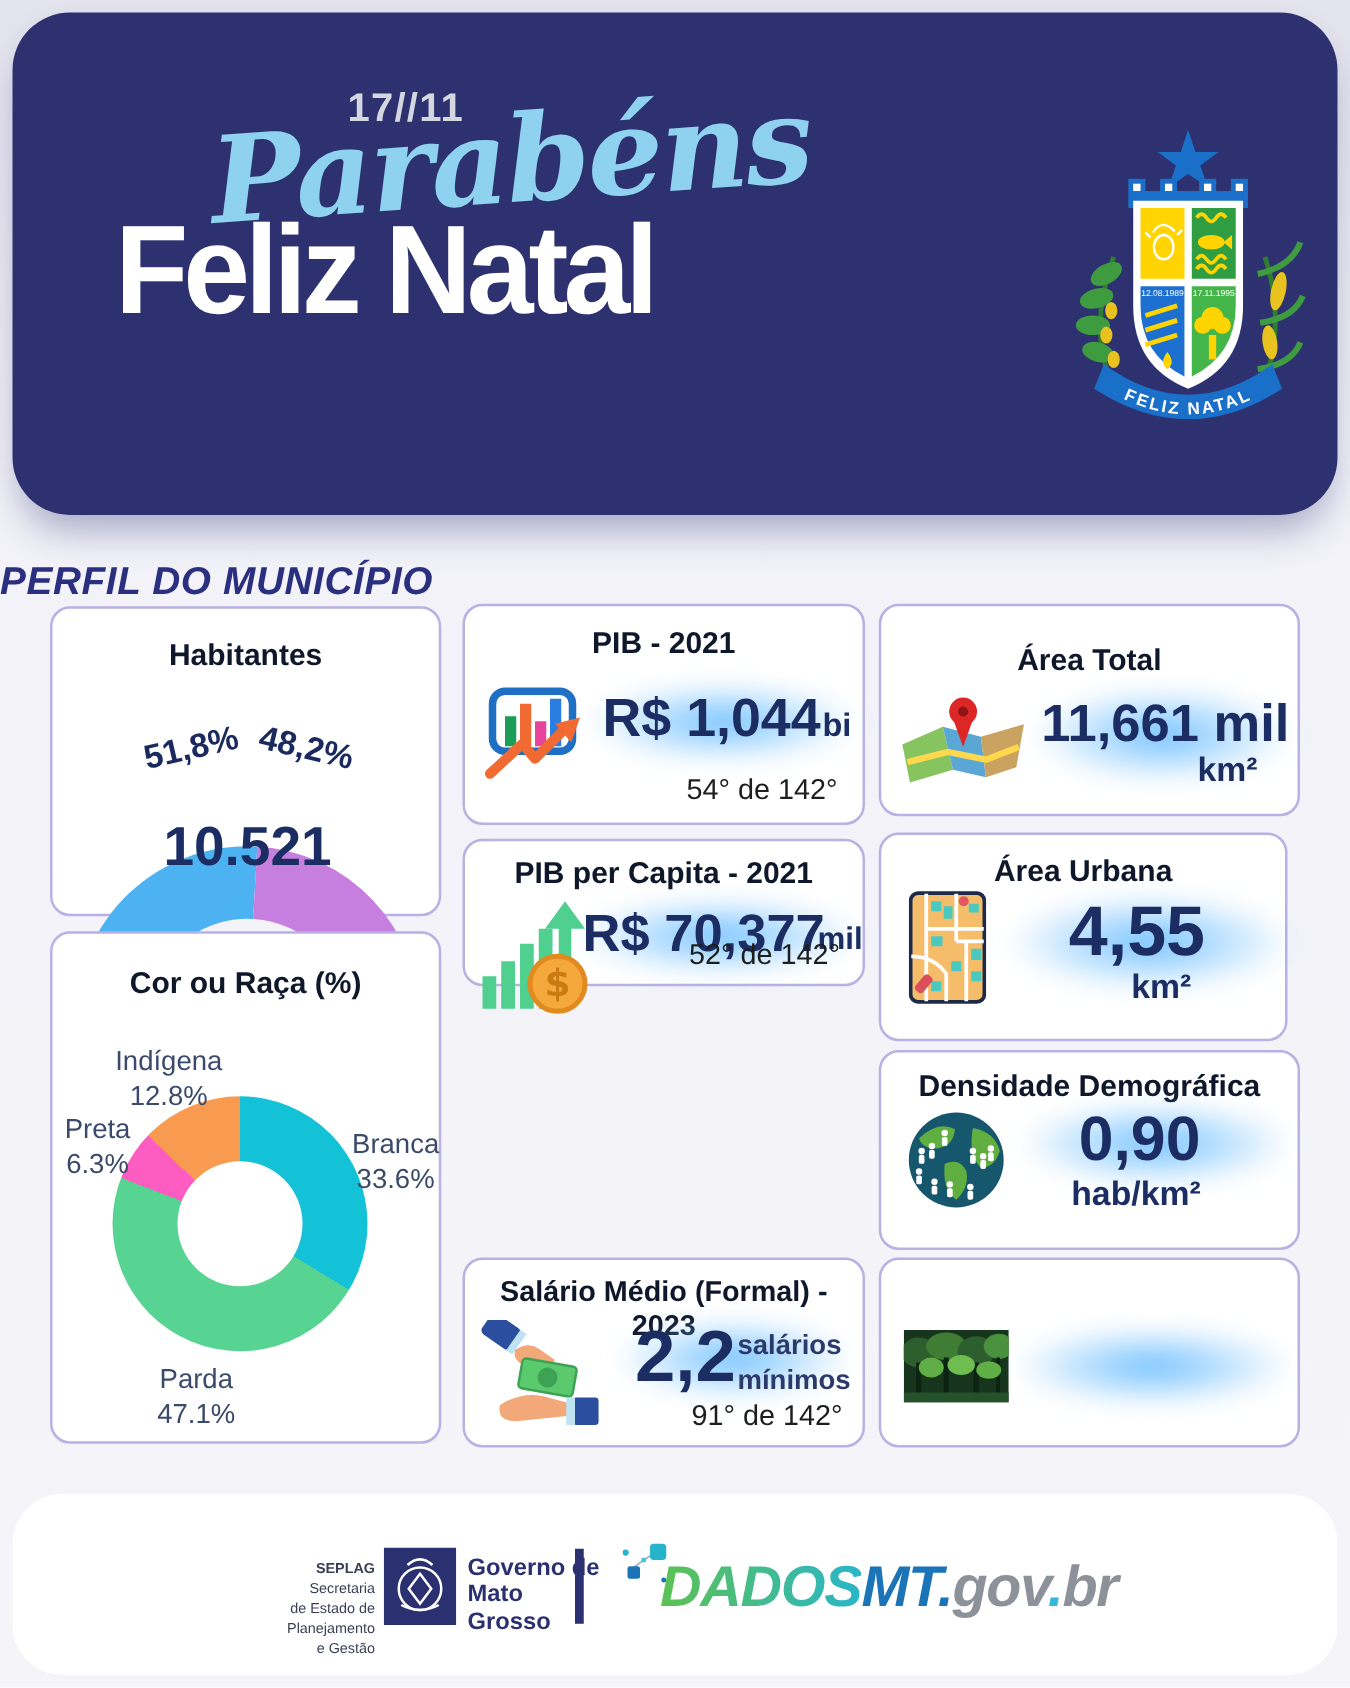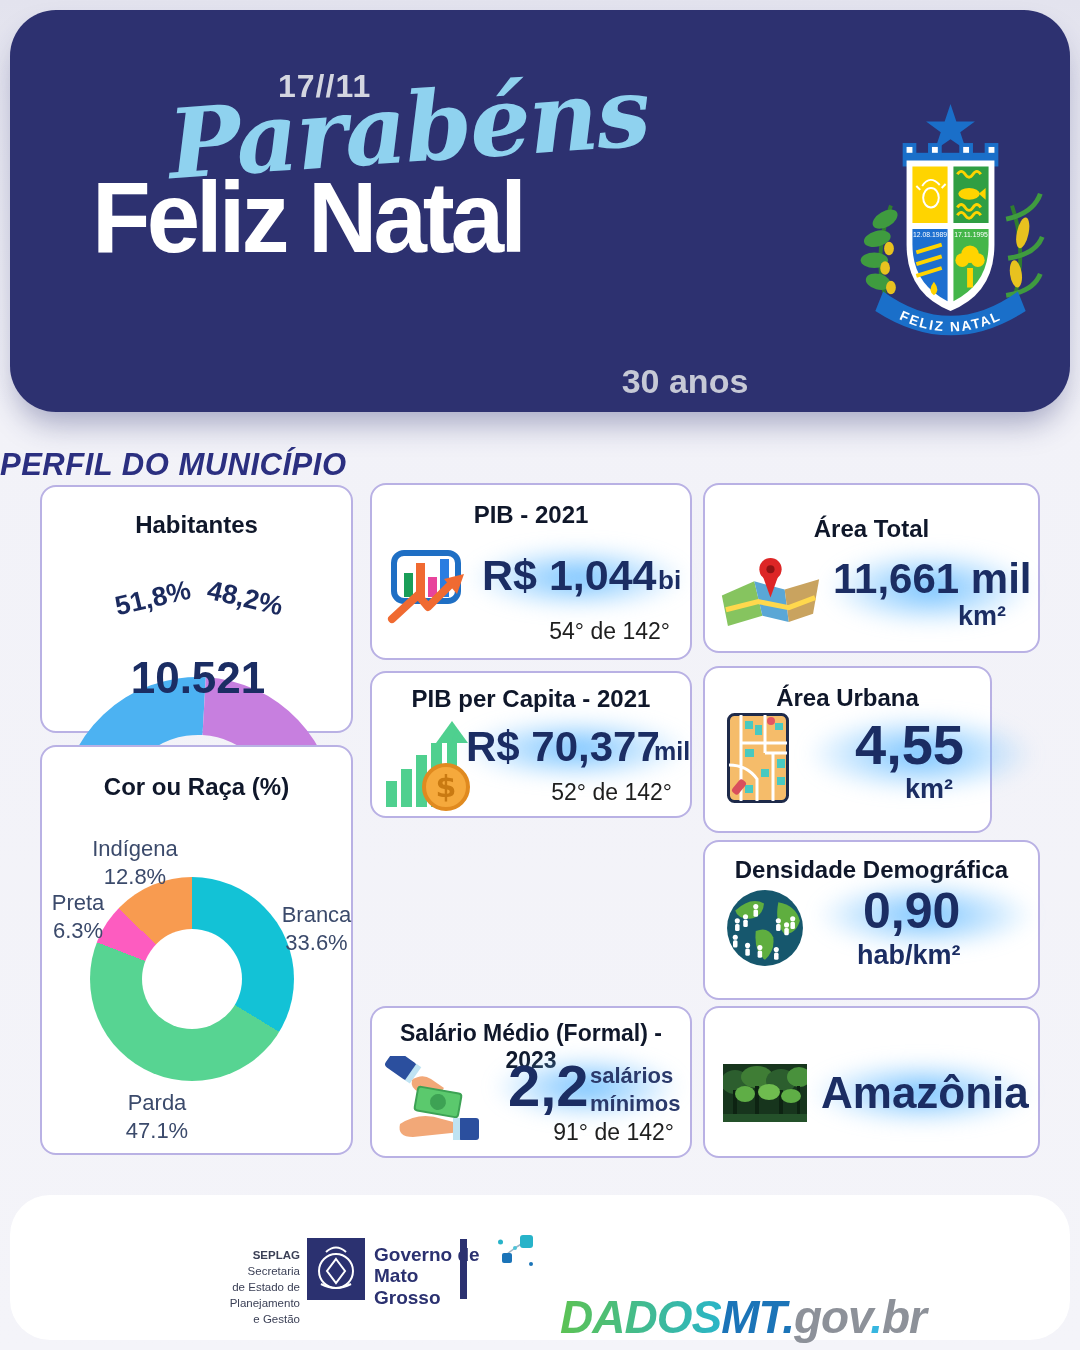--- a/index.html
+++ b/index.html
@@ -60,37 +60,36 @@
   .donut-label{position:absolute;text-align:center;font-size:22px;color:#3b4a6b;line-height:1.25;z-index:2;}
 
   .footer{position:absolute;left:10px;top:1195px;width:1060px;height:145px;background:#fff;border-radius:40px;}
   .seplag{position:absolute;left:175px;top:1247px;width:125px;text-align:right;
           font-size:11.5px;line-height:1.4;color:#3a3f55;}
   .seplag b{display:block;}
   .seplag span{display:block;}
   .governo{position:absolute;left:374px;top:1244px;font-size:19px;font-weight:800;color:#2b3170;line-height:1.12;}
   .governo span{display:block;}
   .footer-divider{position:absolute;left:460px;top:1239px;width:7px;height:60px;background:#2b3170;}
-  .dadosmt{position:absolute;left:560px;top:1242px;font-size:46px;font-weight:800;font-style:italic;letter-spacing:-1px;white-space:nowrap;margin-top:48px;}
+  .dadosmt{position:absolute;left:528px;top:1242px;font-size:46px;font-weight:800;font-style:italic;letter-spacing:-1px;white-space:nowrap;}
   .dm-grad{background:linear-gradient(90deg,#5cc253,#2ab5c8);-webkit-background-clip:text;background-clip:text;
            -webkit-text-fill-color:transparent;color:#2ab5c8;}
   .dm-blue{color:#1b74b8;}
   .dm-gray{color:#8d9199;}
   .dm-cyan{color:#37b6e0;}
 </style>
 </head>
 <body>
 
 <div id="canvas">
 
   <div class="header">
     <div class="hdr-script">Parabéns</div>
     <div class="hdr-date">17//11</div>
     <div class="hdr-city">Feliz Natal</div>
-    <div class="hdr-anniv">30 anos</div>
 
     <svg class="crest" width="205" height="258" viewBox="0 0 210 260">
       <polygon points="105,4 111,22 130,22 115,33 121,51 105,40 89,51 95,33 80,22 99,22" fill="#1a6fc9"></polygon>
       <g fill="#1a6fc9">
         <rect x="58" y="54" width="94" height="11"></rect>
         <rect x="56" y="44" width="14" height="24"></rect>
           <rect x="82" y="44" width="14" height="24"></rect>
         <rect x="114" y="44" width="14" height="24"></rect>
           <rect x="140" y="44" width="14" height="24"></rect>
       </g>
@@ -220,21 +219,21 @@
       <rect x="54" y="18" width="9" height="38" fill="#2a7de1"></rect>
       <path d="M6 78 L32 54 L42 66 L66 42" stroke="#f06a31" stroke-width="8" fill="none" stroke-linecap="round" stroke-linejoin="round"></path>
       <polygon points="58,38 78,33 71,53" fill="#f06a31"></polygon>
     </svg>
     <div class="glow" style="left:96px;top:60px;width:220px;height:66px;"></div>
     <div class="value" style="left:110px;top:66px;font-size:43px;">R$ 1,044</div>
     <div class="unit" style="left:286px;top:80px;font-size:26px;">bi</div>
     <div class="rank" style="right:20px;bottom:13px;">54° de 142°</div>
   </div>
 
-  <div class="card" style="left:370px;top:671px;width:322px;height:147px;">
+  <div class="card" style="left:370px;top:671px;width:322px;height:118px;">
     <div class="card-title" style="top:12px;">PIB per Capita - 2021</div>
     <svg style="position:absolute;left:8px;top:42px;" width="100" height="100" viewBox="0 0 100 100">
       <rect x="6" y="66" width="11" height="26" fill="#4fd08f"></rect>
       <rect x="21" y="54" width="11" height="38" fill="#4fd08f"></rect>
       <rect x="36" y="40" width="11" height="52" fill="#4fd08f"></rect>
       <rect x="51" y="28" width="11" height="64" fill="#4fd08f"></rect>
       <path d="M72 60 V26" stroke="#4fd08f" stroke-width="10"></path>
       <polygon points="72,6 56,28 88,28" fill="#4fd08f"></polygon>
       <circle cx="66" cy="72" r="22" fill="#f5a93c" stroke="#e08a1f" stroke-width="4"></circle>
       <text x="66" y="82" text-anchor="middle" font-size="30" font-weight="bold" fill="#c97a12" font-family="DejaVu Sans, sans-serif">$</text>
@@ -280,21 +279,21 @@
       <polyline points="8,54 40,46 70,52 96,42" stroke="#ffd84d" stroke-width="5" fill="none"></polyline>
       <polygon points="52,42 43,17 61,17" fill="#dd2626"></polygon>
       <circle cx="52" cy="14" r="11" fill="#dd2626"></circle>
       <circle cx="52" cy="14" r="4" fill="#8f1414"></circle>
     </svg>
     <div class="glow" style="left:120px;top:64px;width:210px;height:78px;"></div>
     <div class="value" style="left:128px;top:70px;font-size:42px;">11,661 mil</div>
     <div class="unit" style="right:32px;top:116px;font-size:27px;">km²</div>
   </div>
 
-  <div class="card" style="left:703px;top:666px;width:289px;height:167px;">
+  <div class="card" style="left:703px;top:666px;width:327px;height:167px;">
     <div class="card-title" style="top:16px;">Área Urbana</div>
     <svg style="position:absolute;left:22px;top:44px;" width="62" height="92" viewBox="0 0 62 90">
       <rect x="1.5" y="1.5" width="59" height="87" rx="6" fill="#f5bc6a" stroke="#1e2a4a" stroke-width="3"></rect>
       <g stroke="#fff" stroke-width="3" fill="none">
         <path d="M14 2 V88 M14 30 H60 M2 52 Q20 52 30 66 L30 88 M38 2 V40 M38 40 H60 M46 40 V88"></path>
       </g>
       <g fill="#49c9c0">
         <rect x="18" y="8" width="8" height="8"></rect>
           <rect x="28" y="12" width="7" height="10"></rect>
         <rect x="48" y="10" width="8" height="7"></rect>
@@ -359,21 +358,20 @@
       <rect x="10" y="26" width="4" height="26" fill="#0d2312"></rect>
       <rect x="32" y="22" width="4" height="30" fill="#0d2312"></rect>
       <rect x="56" y="26" width="4" height="26" fill="#0d2312"></rect>
       <rect x="74" y="22" width="3" height="30" fill="#0d2312"></rect>
       <ellipse cx="22" cy="30" rx="10" ry="8" fill="#5fae46"></ellipse>
       <ellipse cx="46" cy="28" rx="11" ry="8" fill="#6fbc4f"></ellipse>
       <ellipse cx="68" cy="32" rx="10" ry="7" fill="#5fae46"></ellipse>
       <rect x="0" y="50" width="84" height="8" fill="#24512a"></rect>
     </svg>
     <div class="glow" style="left:104px;top:52px;width:226px;height:66px;"></div>
-    <div class="value" style="left:116px;top:60px;font-size:44px;">Amazônia</div>
   </div>
 
   <div class="footer"></div>
   <div class="seplag">
     <b>SEPLAG</b>
     <span>Secretaria</span>
     <span>de Estado de</span>
     <span>Planejamento</span>
     <span>e Gestão</span>
   </div>

